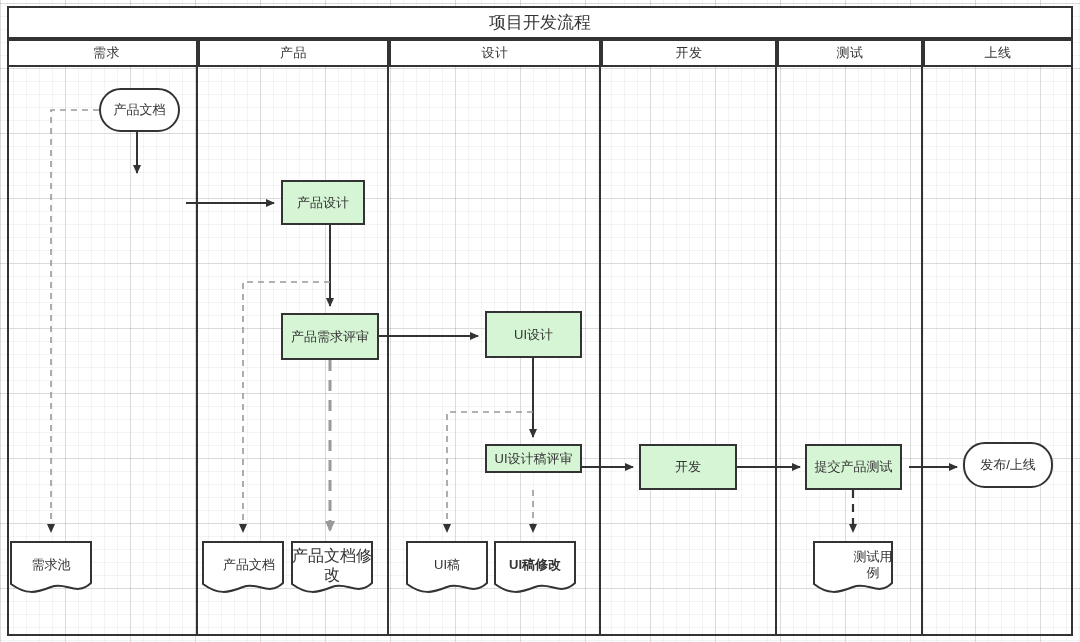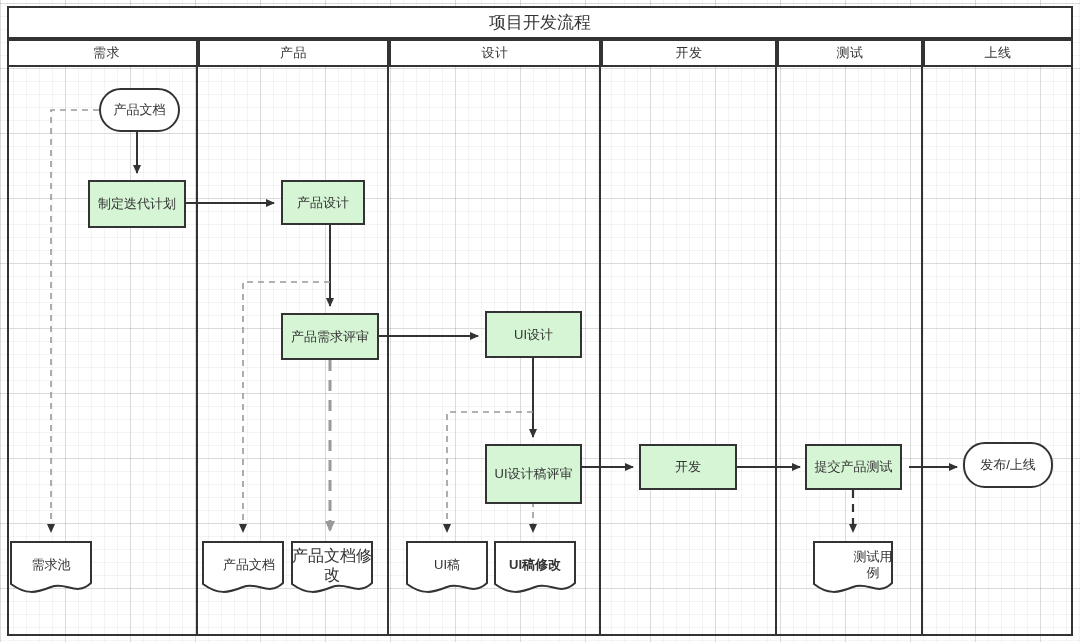--- a/index.html
+++ b/index.html
@@ -94,21 +94,20 @@
 
     <path d="M737,467 L800,467" stroke="#333" stroke-width="2" fill="none" marker-end="url(#arrowDark)"></path>
 
     <path d="M853,490 L853,532" stroke="#333" stroke-width="2.2" fill="none" stroke-dasharray="8,6" marker-end="url(#arrowDark)"></path>
 
     <path d="M909,467 L957,467" stroke="#333" stroke-width="2" fill="none" marker-end="url(#arrowDark)"></path>
   </svg>
 
   <div class="node stadium" style="left:99px;top:88px;width:81px;height:44px;">产品文档</div>
 
-  <div class="node process" style="left:88px;top:180px;width:98px;height:48px;">制定迭代计划</div>
 
   <div class="node doc" style="left:10px;top:541px;width:82px;height:56px;">
     <svg width="82" height="56" viewBox="0 0 82 56">
       <path d="M1,1 H81 V42 C66,56 56,40 41,46 C26,52 16,54 1,43 Z" fill="#ffffff" stroke="#333333" stroke-width="2"></path>
     </svg>
     <span class="doc-label" style="margin-top:-8px;">需求池</span>
   </div>
 
   <div class="node process" style="left:281px;top:180px;width:84px;height:45px;">产品设计</div>
 
@@ -123,21 +122,21 @@
 
   <div class="node doc" style="left:291px;top:541px;width:82px;height:56px;">
     <svg width="82" height="56" viewBox="0 0 82 56">
       <path d="M1,1 H81 V42 C66,56 56,40 41,46 C26,52 16,54 1,43 Z" fill="#ffffff" stroke="#333333" stroke-width="2"></path>
     </svg>
     <span class="doc-label" style="margin-top:-8px;font-size:16px;">产品文档修改</span>
   </div>
 
   <div class="node process" style="left:485px;top:311px;width:97px;height:47px;">UI设计</div>
 
-  <div class="node process" style="left:485px;top:444px;width:97px;height:60px;text-align:right;">UI设计稿评审</div>
+  <div class="node process" style="left:485px;top:444px;width:97px;height:29px;text-align:right;">UI设计稿评审</div>
 
   <div class="node doc" style="left:406px;top:541px;width:82px;height:56px;">
     <svg width="82" height="56" viewBox="0 0 82 56">
       <path d="M1,1 H81 V42 C66,56 56,40 41,46 C26,52 16,54 1,43 Z" fill="#ffffff" stroke="#333333" stroke-width="2"></path>
     </svg>
     <span class="doc-label" style="margin-top:-8px;">UI稿</span>
   </div>
 
   <div class="node doc" style="left:494px;top:541px;width:82px;height:56px;font-weight:bold;">
     <svg width="82" height="56" viewBox="0 0 82 56">

